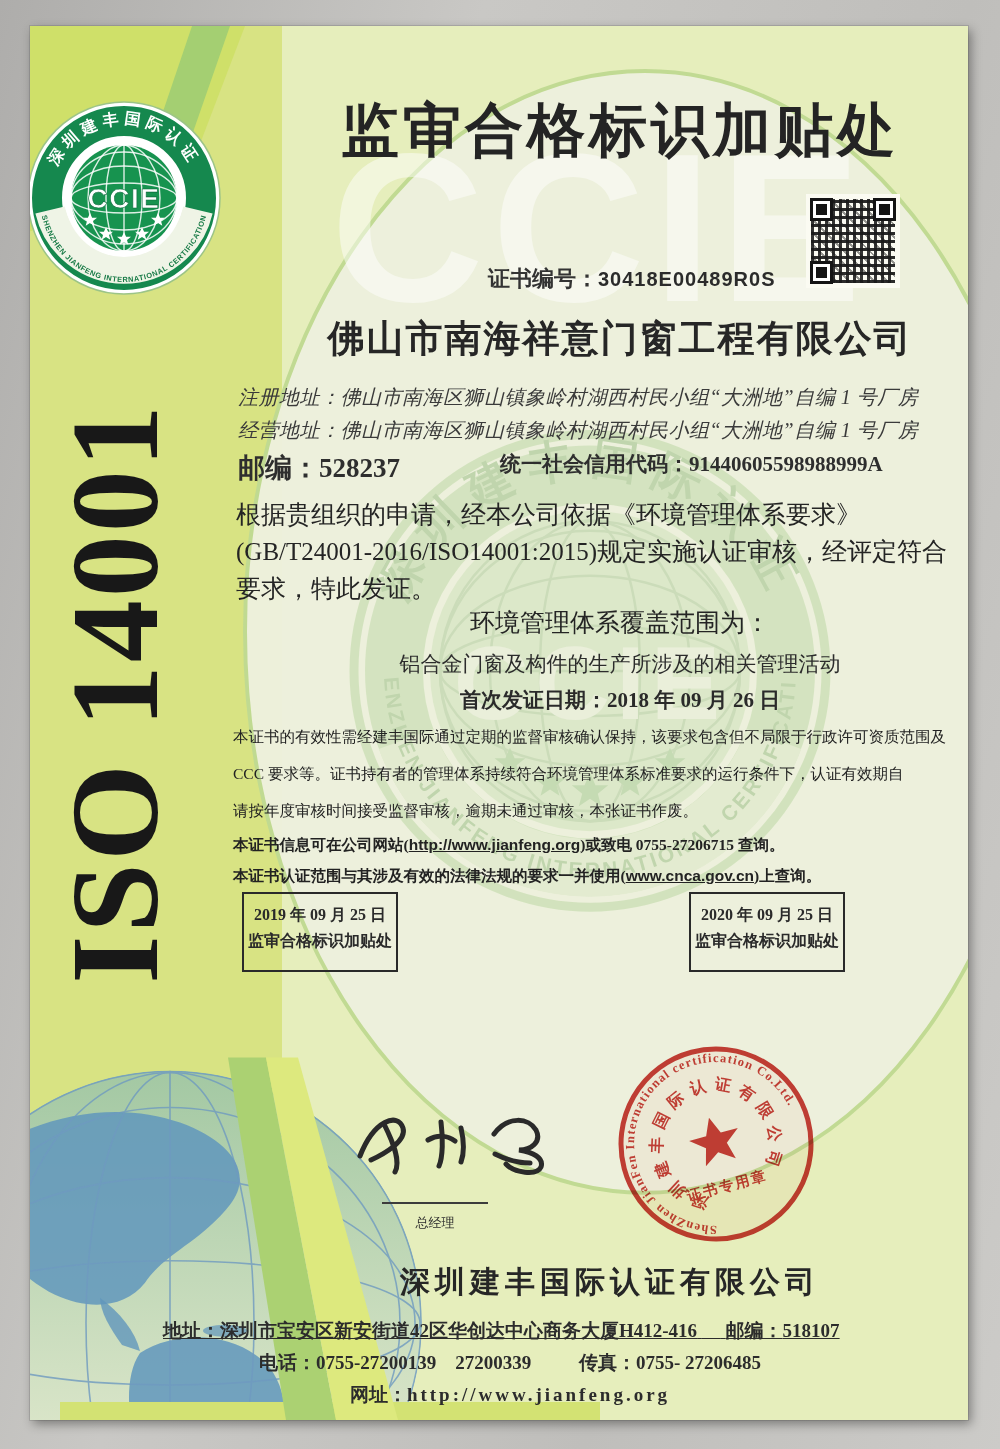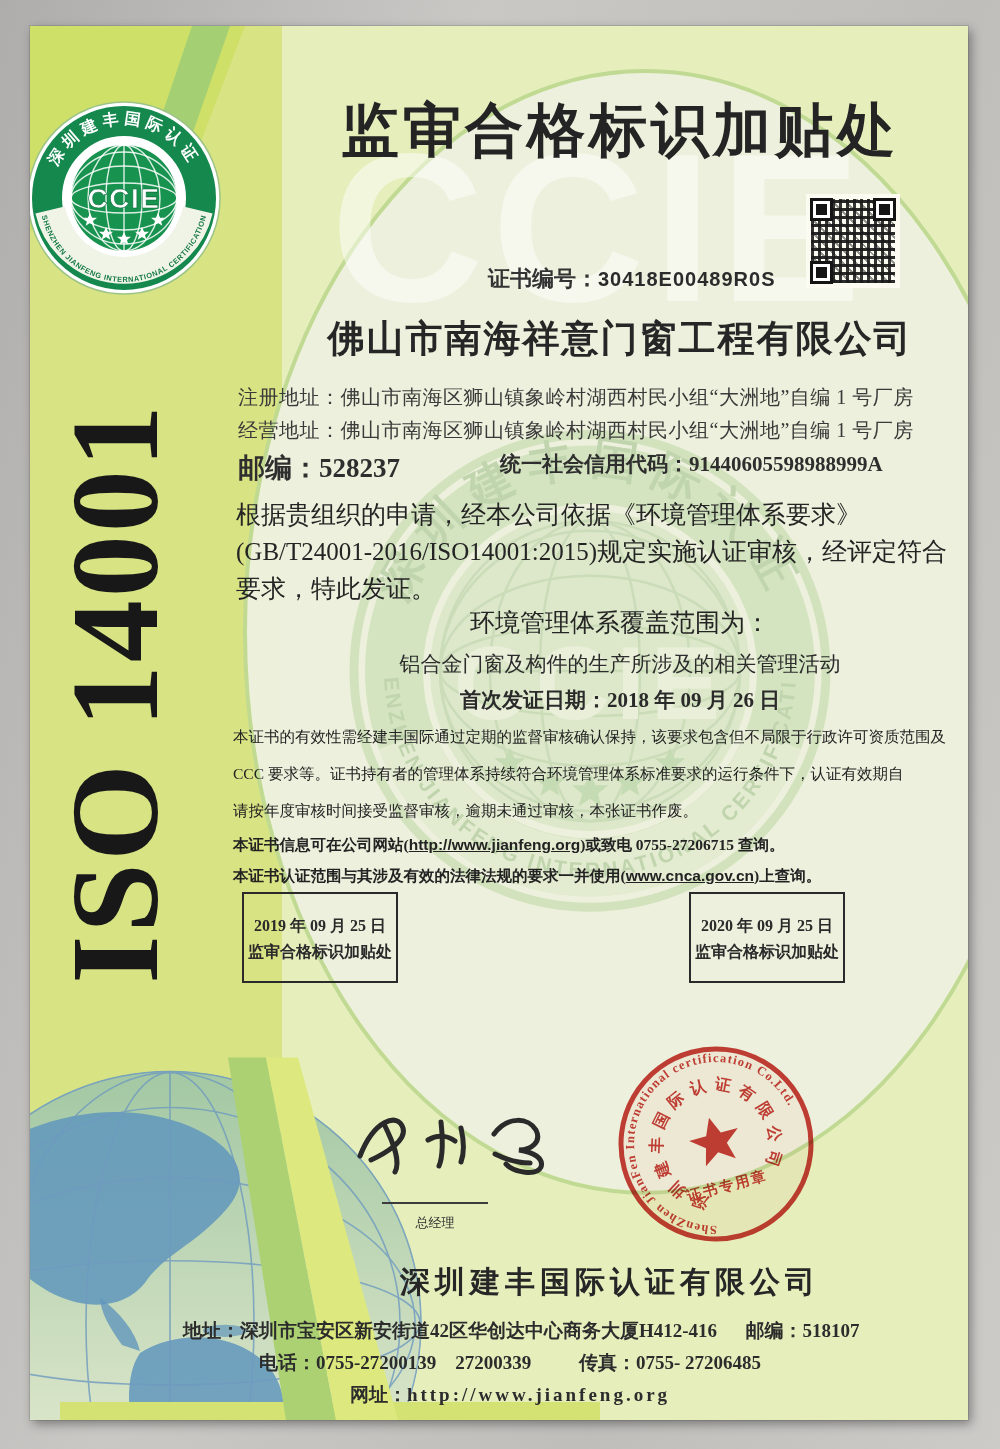--- a/index.html
+++ b/index.html
@@ -32,40 +32,40 @@
   .certno b{font-family:"Liberation Sans","DejaVu Sans",sans-serif;font-size:20px;color:#2b2b2b;letter-spacing:1px;}
   .qr{left:776px;top:168px;width:94px;height:94px;background:#fbfbf2;}
   .qr-inner{position:absolute;inset:5px;
     background-image:
       repeating-linear-gradient(0deg,rgba(25,25,25,.92) 0 3px,transparent 3px 8px),
       repeating-linear-gradient(90deg,rgba(25,25,25,.88) 0 3px,transparent 3px 7px),
       repeating-linear-gradient(45deg,rgba(25,25,25,.45) 0 2px,transparent 2px 9px);}
   .qr-f{position:absolute;width:17px;height:17px;border:3px solid #141414;background:#fff;}
   .qr-f::after{content:"";position:absolute;inset:3px;background:#141414;}
   .company{left:240px;top:288px;width:700px;font-size:37px;font-weight:600;letter-spacing:2px;color:#262626;}
-  .addr{left:208px;font-size:20px;color:#3a3a3a;letter-spacing:.5px;}
+  .addr{left:208px;font-size:20px;color:#3a3a3a;letter-spacing:.5px;font-style:italic;}
   .postrow{left:208px;top:424px;font-size:27px;font-weight:bold;color:#2e2e2e;}
   .credit{left:470px;top:424px;font-size:21px;font-weight:bold;color:#2e2e2e;}
   .grant{left:206px;top:470px;width:730px;font-size:25px;line-height:37px;color:#242424;white-space:nowrap;position:absolute;}
   .scope-h{left:240px;top:580px;width:700px;font-size:25px;font-weight:normal;color:#242424;}
   .scope-t{left:240px;top:624px;width:700px;font-size:21px;color:#2c2c2c;}
   .first-issue{left:240px;top:660px;width:700px;font-size:21px;font-weight:bold;color:#2a2a2a;}
   .fineprint{position:absolute;left:203px;top:692px;width:728px;font-size:15.5px;color:#222;}
   .fineprint .fp{line-height:37px;white-space:nowrap;}
   .fineprint .fp2{line-height:31px;white-space:nowrap;font-weight:bold;}
   .fineprint .url{text-decoration:underline;font-family:"Liberation Sans","DejaVu Sans",sans-serif;font-weight:bold;}
   .stickerbox{position:absolute;top:866px;width:152px;height:68px;border:2px solid #2a2a2a;
-    text-align:center;font-size:16px;font-weight:bold;line-height:26px;padding-top:19px;color:#2a2a2a;}
+    text-align:center;font-size:16px;font-weight:bold;line-height:26px;padding-top:8px;color:#2a2a2a;}
   .box-l{left:212px;} .box-r{left:659px;}
   .sig-line{left:352px;top:1176px;width:106px;height:2px;background:#3c3c3c;}
   .sig-title{left:352px;top:1188px;width:106px;font-size:13px;color:#2c2c2c;}
   .issuer{left:230px;top:1236px;width:700px;font-size:30px;font-weight:bold;letter-spacing:5px;
     font-family:"Liberation Sans","DejaVu Sans",sans-serif;color:#262626;}
   .foot{left:120px;width:720px;font-size:19px;font-weight:bold;color:#2c2c2c;}
-  .f1{top:1292px;left:153px;width:660px;} .f2{top:1324px;left:150px;width:660px;} .f3{top:1356px;left:150px;width:660px;}
+  .f1{top:1292px;left:133px;width:660px;text-decoration:underline;} .f2{top:1324px;left:150px;width:660px;} .f3{top:1356px;left:150px;width:660px;}
   .seal-wrap{left:571px;top:1003px;width:230px;height:230px;transform:rotate(-15deg);mix-blend-mode:multiply;opacity:.92;}
   .sig-svg{left:312px;top:1072px;width:225px;height:100px;}
   .logo-svg{left:-8px;top:70px;width:204px;height:204px;}
 </style>
 </head>
 <body>
 
 <div class="paper">
 
   <svg class="deco" viewBox="0 0 938 1392" preserveAspectRatio="none">

